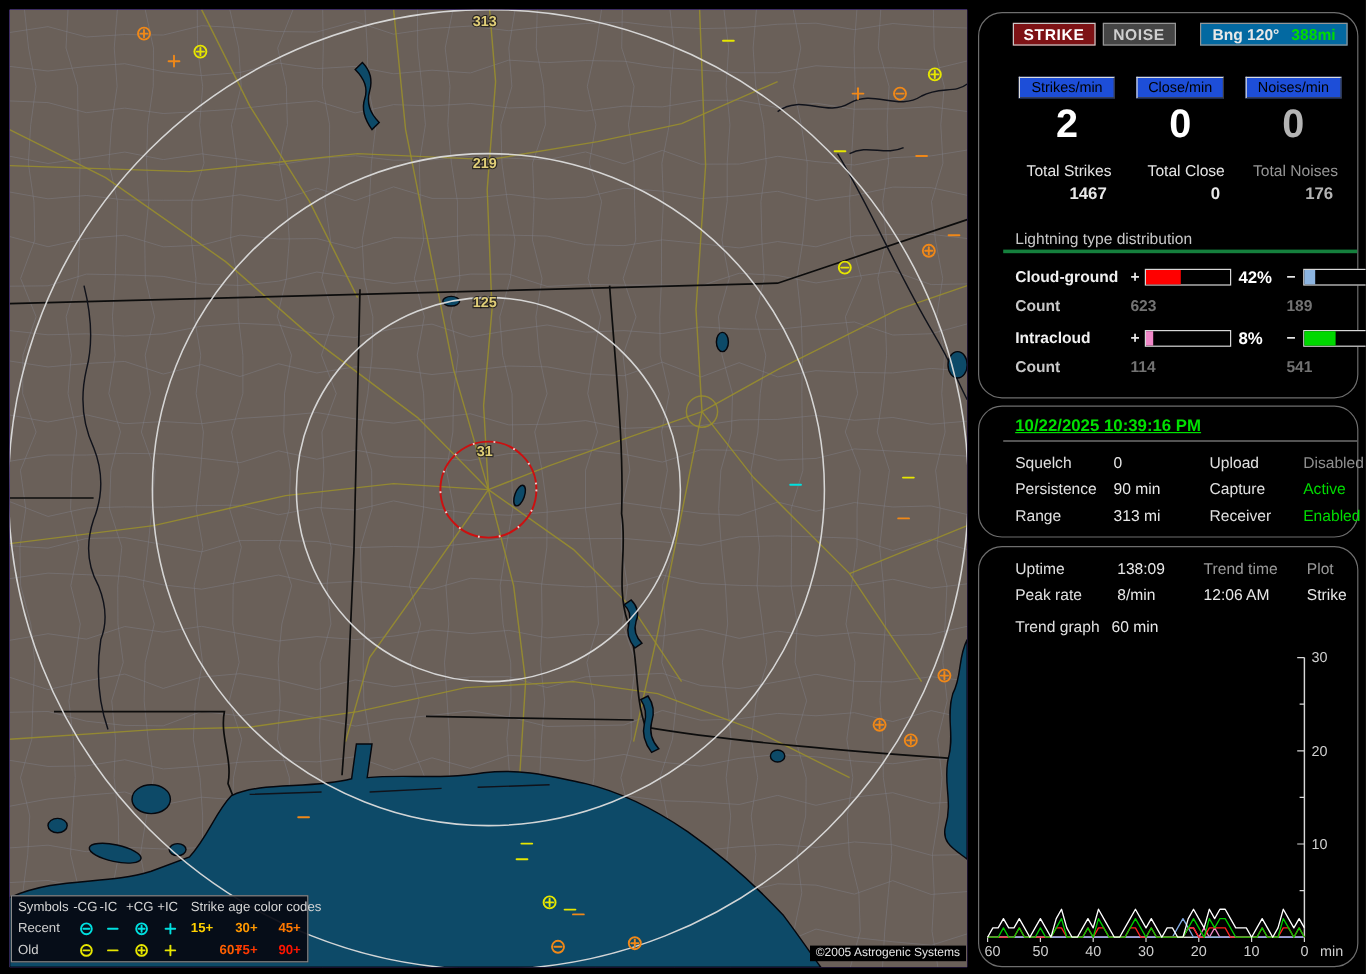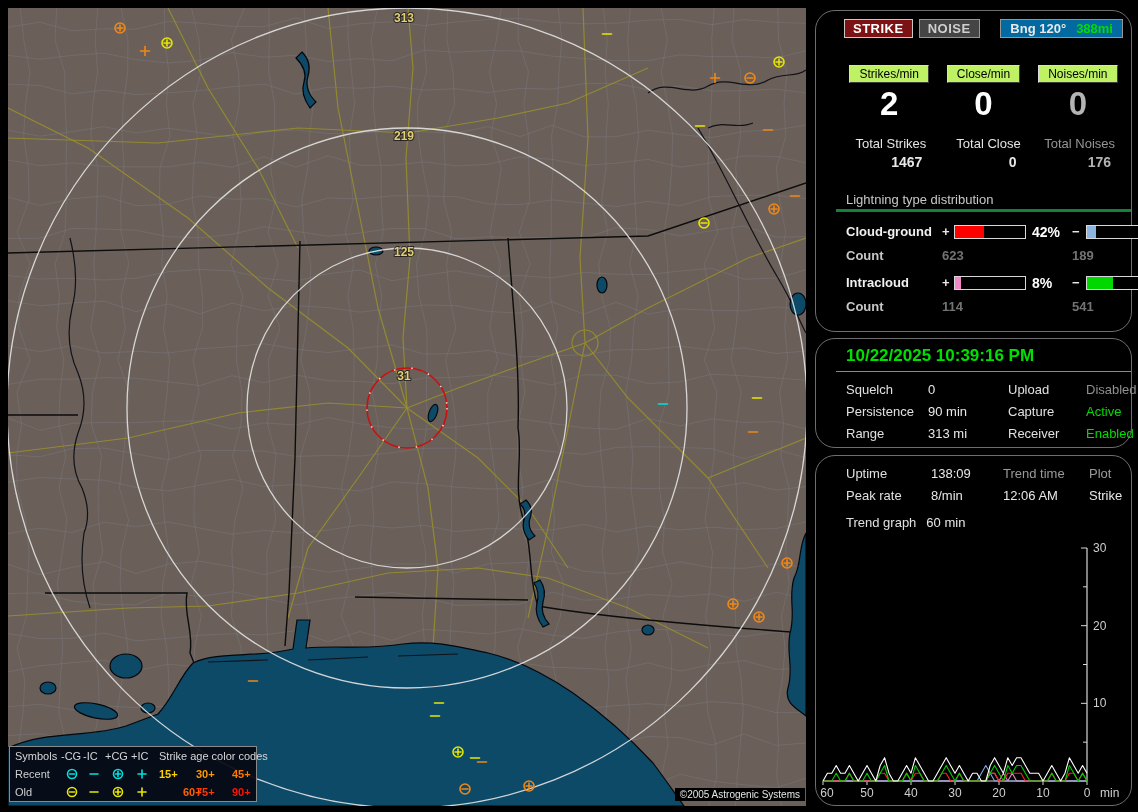--- a/index.html
+++ b/index.html
@@ -39,41 +39,41 @@
   .hdr-row{display:flex;align-items:center;gap:6px;padding:8px 8px 0 8px;}
   .btn{font-size:13px;font-weight:bold;padding:1px 8px;border:1px solid #c8c8c8;letter-spacing:.5px;cursor:default;}
   .btn-strike{background:#7d1215;color:#fff;}
   .btn-noise{background:#454545;color:#cfcfcf;border-color:#969696;}
   .bng-box{margin-left:auto;background:#0369a1;border:1px solid #969696;padding:1px 9px;font-size:13px;font-weight:bold;
            display:flex;gap:10px;}
   .bng-dist{color:#00DC00;}
   
   .cols{display:grid;grid-template-columns:1fr 1fr 1fr;padding:0 6px;margin-top:26px;}
   .col{text-align:center;}
-  .chip{display:inline-block;background:#bef264;color:#000;font-size:12px;padding:1px 9px;
+  .chip{display:inline-block;background:#1d4ed8;color:#000;font-size:12px;padding:1px 9px;
         border-top:1px solid #dcdcdc;border-left:1px solid #dcdcdc;border-right:1px solid #3c3c3c;border-bottom:1px solid #3c3c3c;}
   .rate{font-size:33px;font-weight:bold;color:#fff;line-height:1.15;margin-top:2px;}
   .total-label{font-size:13px;color:#e4e4e4;text-align:right;padding-right:10px;margin-top:13px;}
   .total-val{font-size:14px;font-weight:bold;color:#e8e8e8;text-align:right;padding-right:14px;margin-top:3px;}
   .dim1{color:#b4b4b4 !important}
   .dim2{color:#969696 !important}
   
   .dist-title{font-size:13px;color:#c8c8c8;margin:22px 0 0 0;padding:0 0 2px 10px;border-bottom:3px solid #15803d;}
   .dist-row{display:grid;grid-template-columns:96px 12px 72px 46px 14px 72px 40px;align-items:center;
             padding:0 0 0 10px;margin-top:12px;font-size:13px;}
   .dist-label{font-weight:bold;color:#f0f0f0;}
   .sign{font-weight:bold;color:#e8e8e8;}
   .bar{height:12px;border:1px solid #d8d8d8;background:#000;}
   .bar-fill{height:100%;}
   .pct{font-weight:bold;color:#fff;padding-left:6px;font-size:14px;}
   .count-row{display:grid;grid-template-columns:96px 130px 1fr;padding-left:10px;margin-top:8px;font-size:13px;}
   .count-label{font-weight:bold;color:#c8c8c8;}
   .count-val{font-weight:bold;color:#737373;}
   
-  .dt{font-size:17px;font-weight:bold;color:#00E000;padding:7px 10px 5px 10px;border-bottom:1px solid #8a8a8a;}
+  .dt{font-size:14px;font-weight:bold;color:#00E000;padding:7px 10px 5px 10px;border-bottom:1px solid #8a8a8a;text-decoration:underline;}
   .st-grid{display:grid;grid-template-columns:82px 80px 78px 70px;padding:10px 0 0 10px;row-gap:7px;font-size:13px;}
   .lbl{color:#e0e0e0}
   .lbl-dim{color:#9a9a9a}
   .val{color:#e8e8e8}
   [data-state="dim"]{color:#8f8f8f}
   [data-state="green"]{color:#00DC00}
   
   .tr-grid{display:grid;grid-template-columns:85px 72px 86px 64px;padding:10px 0 0 10px;row-gap:7px;font-size:13px;}
   .trend-row{display:flex;gap:10px;padding:12px 0 0 10px;font-size:13px;}
   #trend{position:absolute;left:0;bottom:2px;}

